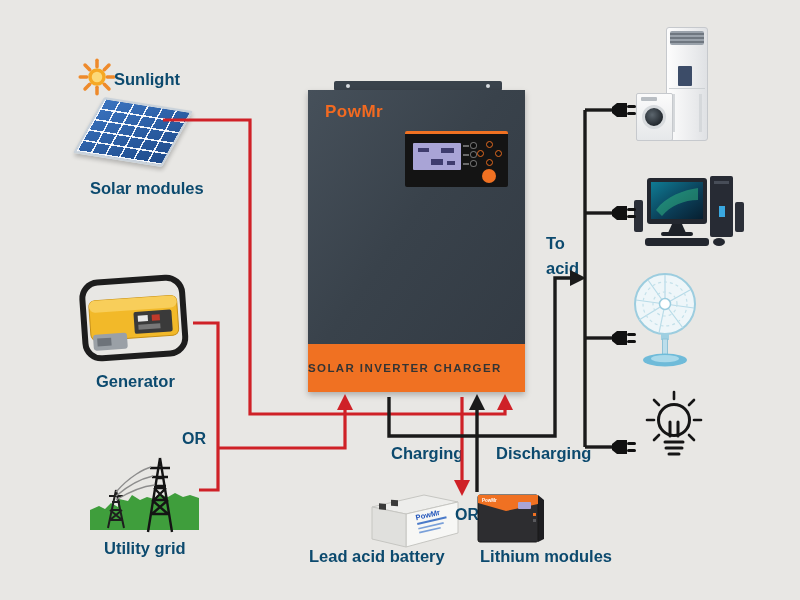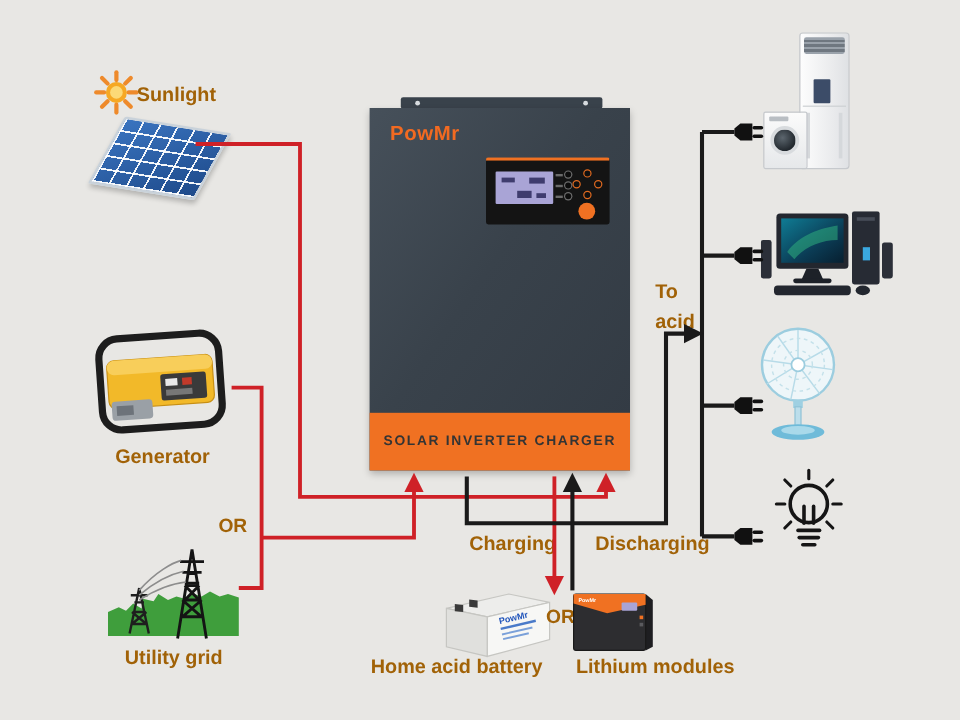--- a/index.html
+++ b/index.html
@@ -1,37 +1,37 @@
 <!DOCTYPE html>
 <html><head>
 <meta charset="utf-8">
 <style>
   html,body{margin:0;padding:0;}
   body{font-family:"Liberation Sans","DejaVu Sans",sans-serif;background:#cfcecc;}
   #canvas{position:relative;width:800px;height:600px;background:#e8e7e4;overflow:hidden;}
-  .label{position:absolute;font-weight:700;font-size:16.5px;color:#a16207;white-space:nowrap;}
+  .label{position:absolute;font-weight:700;font-size:16.5px;color:#0c4a6e;white-space:nowrap;}
   .label.small{font-size:16px;}
   
   .solar-panel{position:absolute;left:88px;top:102px;width:86px;height:56px;
     background:
       repeating-linear-gradient(90deg,rgba(255,255,255,.95) 0 1.5px,transparent 1.5px 14.3px),
       repeating-linear-gradient(0deg,rgba(255,255,255,.95) 0 1.5px,transparent 1.5px 11.2px),
       linear-gradient(145deg,#3a74c0,#1e4a8a);
     border:2px solid #c9d2da;border-radius:2px;
     transform:rotate(9deg) skewX(-20deg);
     box-shadow:2px 3px 4px rgba(0,0,0,.22);}
   
   .inv-bracket{position:absolute;left:334px;top:81px;width:168px;height:10px;background:#39424b;border-radius:2px;}
   .inv-screw{position:absolute;top:3px;width:4px;height:4px;border-radius:50%;background:#d7dbdf;}
   .inv-body{position:absolute;left:308px;top:90px;width:217px;height:302px;
     background:linear-gradient(125deg,#46505a 0%,#39424b 45%,#323a43 100%);
     box-shadow:0 3px 6px rgba(0,0,0,.25);}
   .inv-logo{position:absolute;left:17px;top:12px;font-size:17px;font-weight:700;letter-spacing:.5px;color:#f26a21;}
   .inv-band{position:absolute;left:0;bottom:0;width:100%;height:48px;background:#f07122;
-    display:flex;align-items:center;justify-content:center;}
+    display:flex;align-items:center;}
   .inv-band span{font-size:11.5px;font-weight:700;letter-spacing:1.4px;color:#343434;}
   .inv-panel{position:absolute;left:97px;top:41px;width:103px;height:53px;background:#141414;
     border-top:3px solid #f07122;border-radius:2px;}
   .inv-lcd{position:absolute;left:8px;top:9px;width:48px;height:27px;background:#a9a4d6;border-radius:1px;}
   .lcd-seg{position:absolute;background:#3f3c6e;}
   .led{position:absolute;left:66px;width:5px;height:5px;border-radius:50%;background:#0c0c0c;box-shadow:0 0 0 1px #6d6d6d;}
   .led-tick{position:absolute;left:58px;width:6px;height:2px;background:#6a6a6a;}
   .pbtn{position:absolute;width:7px;height:7px;border-radius:50%;border:1.5px solid #e06a20;background:#101010;box-sizing:border-box;}
   .pbtn-power{position:absolute;left:77px;top:35px;width:14px;height:14px;border-radius:50%;background:#f07122;}
   
@@ -117,20 +117,21 @@
       <line x1="-8.2" y1="-8.2" x2="-5" y2="-5"></line>
         <line x1="8.2" y1="8.2" x2="5" y2="5"></line>
       <line x1="-8.2" y1="8.2" x2="-5" y2="5"></line>
         <line x1="8.2" y1="-8.2" x2="5" y2="-5"></line>
     </g>
     <circle r="6" fill="#f6a824"></circle>
       <circle r="3.6" fill="#fcd977"></circle>
   </svg>
   <div class="label" style="left:114px;top:70px;">Sunlight</div>
   <div class="solar-panel"></div>
+  <div class="label" style="left:90px;top:179px;">Solar modules</div>
 
   <svg class="icon-svg" style="left:70px;top:274px;" width="128" height="94" viewBox="0 0 128 94">
     <g transform="rotate(-4 64 47)">
       <rect x="14" y="6" width="100" height="76" rx="16" fill="none" stroke="#1d1d1d" stroke-width="6"></rect>
       <rect x="20" y="24" width="88" height="40" rx="6" fill="#f2b929" stroke="#c78f14" stroke-width="1"></rect>
       <rect x="20" y="24" width="88" height="12" rx="6" fill="#f8ce5a"></rect>
       <rect x="64" y="38" width="38" height="22" rx="2" fill="#3a3a3a"></rect>
       <rect x="68" y="42" width="10" height="6" fill="#e8e8e8"></rect>
       <rect x="82" y="42" width="8" height="6" fill="#c23a2a"></rect>
       <rect x="68" y="51" width="22" height="5" fill="#777"></rect>
@@ -285,16 +286,16 @@
   <div class="label small" style="left:455px;top:506px;">OR</div>
   <svg class="icon-svg" style="left:476px;top:489px;" width="70" height="56" viewBox="0 0 70 56">
     <polygon points="62,6 68,11 68,50 62,53" fill="#1e1e21"></polygon>
     <rect x="2" y="6" width="60" height="47" rx="2" fill="#2d2d30" stroke="#191919" stroke-width="1"></rect>
     <polygon points="2,6 62,6 62,15 30,22 2,14" fill="#f07122"></polygon>
     <text x="6" y="13" font-size="4.5" font-weight="bold" fill="#ffffff" font-family="Liberation Sans,sans-serif">PowMr</text>
     <rect x="42" y="13" width="13" height="7" rx="1" fill="#a9a4d6"></rect>
     <rect x="57" y="24" width="3" height="3" fill="#f07122"></rect>
     <rect x="57" y="30" width="3" height="3" fill="#5a5a5e"></rect>
   </svg>
-  <div class="label" style="left:309px;top:547px;">Home acid battery</div>
+  <div class="label" style="left:309px;top:547px;">Lead acid battery</div>
   <div class="label" style="left:480px;top:547px;">Lithium modules</div>
 
 </div>
 
 </body></html>

